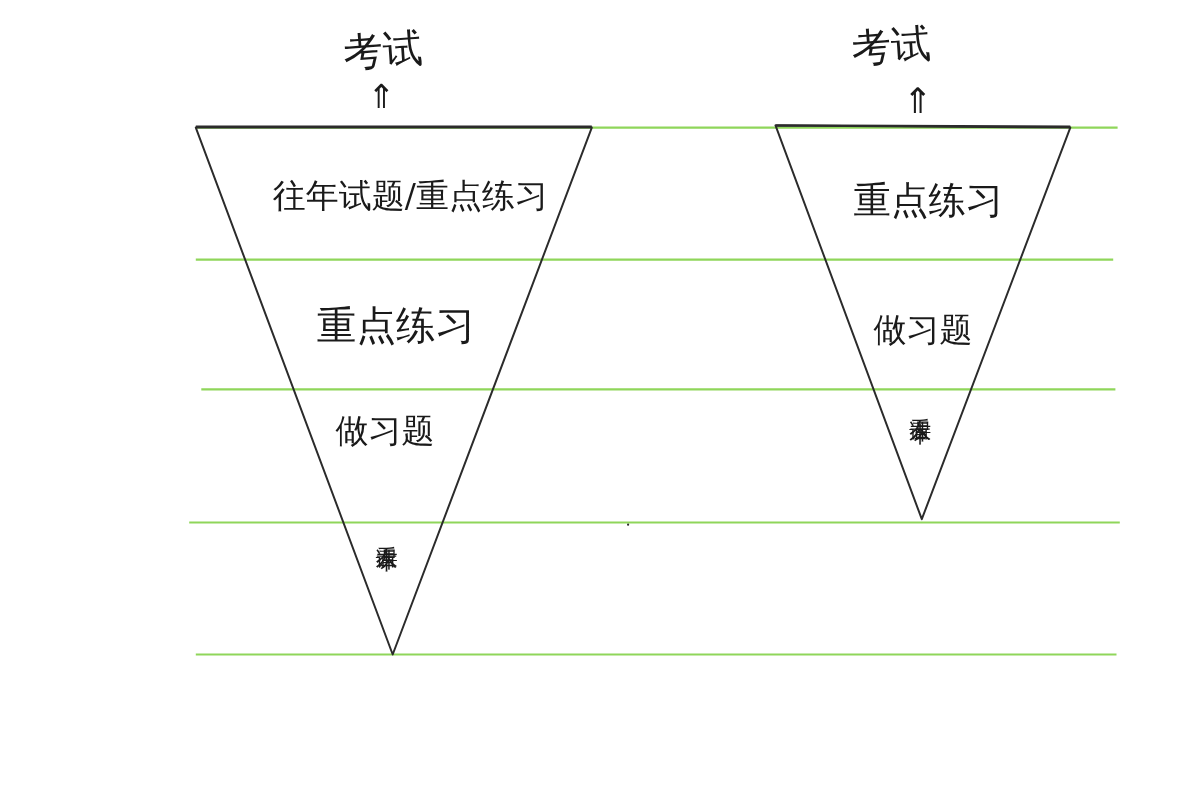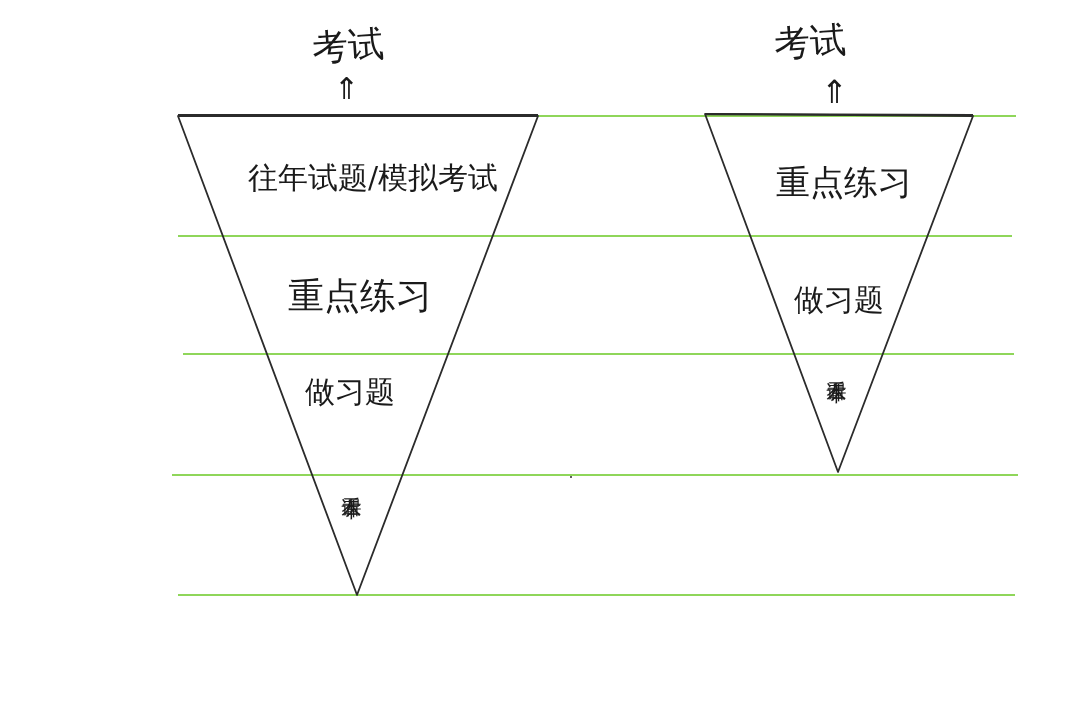--- a/index.html
+++ b/index.html
@@ -54,21 +54,21 @@
   <line x1="178" y1="115" x2="538" y2="115" stroke="#2b2b2b" stroke-width="2"></line>
   <polygon points="705,114 973,116 838,472" fill="none" stroke="#2b2b2b" stroke-width="1.8" stroke-linejoin="round"></polygon>
   <line x1="705" y1="114" x2="973" y2="115" stroke="#2b2b2b" stroke-width="2"></line>
   <circle cx="571" cy="477" r="1" fill="#2b2b2b"></circle>
 </svg>
 
 <div>
   <div class="label" style="left:312px; top:22px; font-size:36px; transform:rotate(-4deg);">考试</div>
   <div class="arrow" style="left:334px; top:74px; font-size:30px;">⇑</div>
 
-  <div class="label" style="left:248px; top:158px; font-size:30px;">往年试题/模拟考试</div>
+  <div class="label" style="left:248px; top:158px; font-size:30px;">往年试题/重点练习</div>
   <div class="label" style="left:288px; top:272px; font-size:36px;">重点练习</div>
   <div class="label" style="left:305px; top:372px; font-size:30px;">做习题</div>
   <div class="label vertical" style="left:339px; top:480px; font-size:20px;">看课本</div>
 </div>
 
 <div>
   <div class="label" style="left:774px; top:18px; font-size:36px; transform:rotate(-4deg);">考试</div>
   <div class="arrow" style="left:821px; top:76px; font-size:32px;">⇑</div>
 
   <div class="label" style="left:776px; top:160px; font-size:34px;">重点练习</div>

